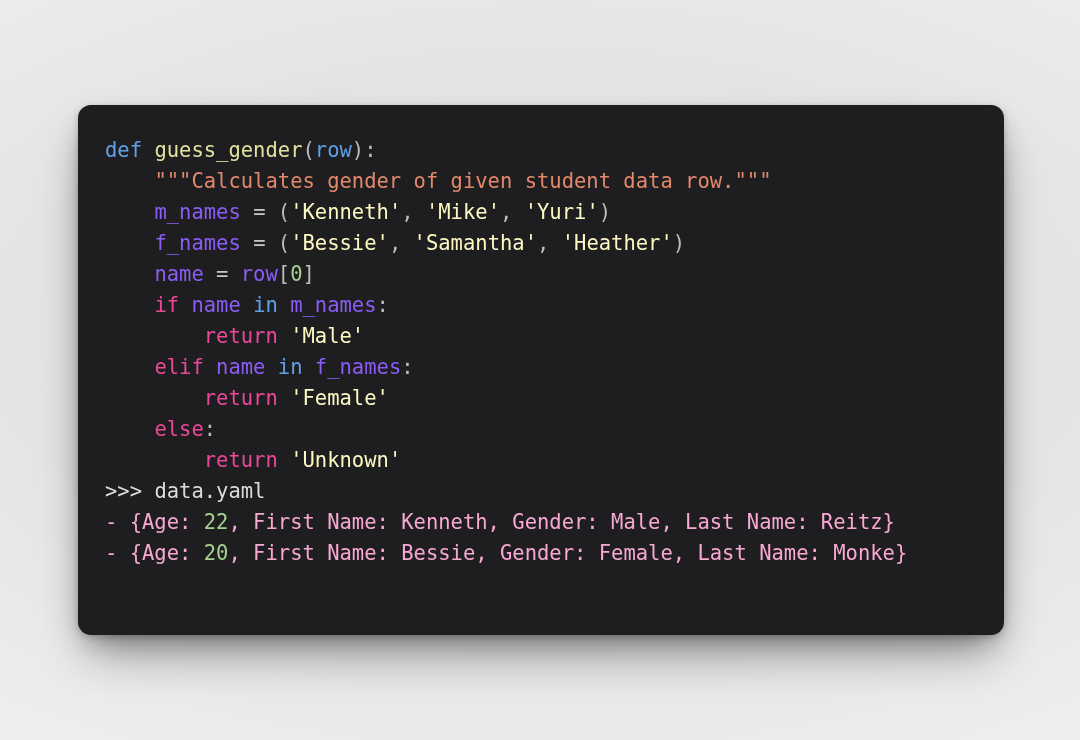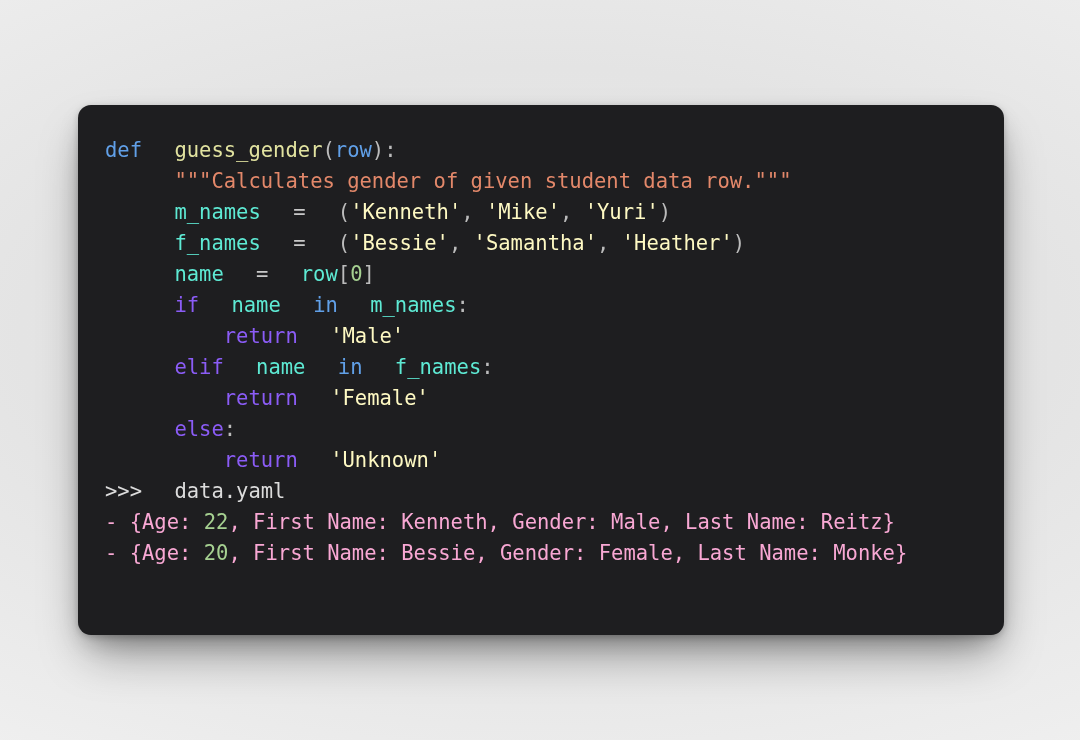--- a/index.html
+++ b/index.html
@@ -40,31 +40,31 @@
     right: 10px;
     font-family: "DejaVu Sans Mono", monospace;
     font-size: 20.5px;
     line-height: 31px;
     white-space: pre;
     letter-spacing: 0px;
     color: #d6d6d6;
   }
   .ln { display: block; height: 31px; }
   
-  .t-kw      { color: #8b5cf6; }
+  .t-kw      { color: #ec4899; }
   .t-def     { color: #61a0e8; }
   .t-fn      { color: #e2e3a0; }
   .t-param   { color: #61a0e8; }
   .t-op      { color: #c8c8c8; }
   .t-punc    { color: #bcbcbc; }
   .t-str     { color: #fef9c3; }
   .t-doc     { color: #e3886a; }
   .t-num     { color: #a6d191; }
-  .t-name    { color: #5eead4; }
-  .t-plain   { color: #dcdcdc; margin-left: 20px; }
+  .t-name    { color: #8b5cf6; }
+  .t-plain   { color: #dcdcdc; }
   .t-prompt  { color: #dcdcdc; }
   .t-yaml    { color: #f9a8d4; }
 </style>
 </head>
 <body>
 
 <div class="stage">
   <div class="code-card">
     <div class="code-body" id="code-body"><div class="ln"><span class="t-def">def</span><span class="t-plain"> </span><span class="t-fn">guess_gender</span><span class="t-punc">(</span><span class="t-param">row</span><span class="t-punc">):</span></div><div class="ln"><span class="t-plain">    </span><span class="t-doc">"""Calculates gender of given student data row."""</span></div><div class="ln"><span class="t-plain">    </span><span class="t-name">m_names</span><span class="t-plain"> </span><span class="t-op">=</span><span class="t-plain"> </span><span class="t-punc">(</span><span class="t-str">'Kenneth'</span><span class="t-punc">, </span><span class="t-str">'Mike'</span><span class="t-punc">, </span><span class="t-str">'Yuri'</span><span class="t-punc">)</span></div><div class="ln"><span class="t-plain">    </span><span class="t-name">f_names</span><span class="t-plain"> </span><span class="t-op">=</span><span class="t-plain"> </span><span class="t-punc">(</span><span class="t-str">'Bessie'</span><span class="t-punc">, </span><span class="t-str">'Samantha'</span><span class="t-punc">, </span><span class="t-str">'Heather'</span><span class="t-punc">)</span></div><div class="ln"><span class="t-plain">    </span><span class="t-name">name</span><span class="t-plain"> </span><span class="t-op">=</span><span class="t-plain"> </span><span class="t-name">row</span><span class="t-punc">[</span><span class="t-num">0</span><span class="t-punc">]</span></div><div class="ln"><span class="t-plain">    </span><span class="t-kw">if</span><span class="t-plain"> </span><span class="t-name">name</span><span class="t-plain"> </span><span class="t-param">in</span><span class="t-plain"> </span><span class="t-name">m_names</span><span class="t-punc">:</span></div><div class="ln"><span class="t-plain">        </span><span class="t-kw">return</span><span class="t-plain"> </span><span class="t-str">'Male'</span></div><div class="ln"><span class="t-plain">    </span><span class="t-kw">elif</span><span class="t-plain"> </span><span class="t-name">name</span><span class="t-plain"> </span><span class="t-param">in</span><span class="t-plain"> </span><span class="t-name">f_names</span><span class="t-punc">:</span></div><div class="ln"><span class="t-plain">        </span><span class="t-kw">return</span><span class="t-plain"> </span><span class="t-str">'Female'</span></div><div class="ln"><span class="t-plain">    </span><span class="t-kw">else</span><span class="t-punc">:</span></div><div class="ln"><span class="t-plain">        </span><span class="t-kw">return</span><span class="t-plain"> </span><span class="t-str">'Unknown'</span></div><div class="ln"><span class="t-prompt">&gt;&gt;&gt; </span><span class="t-plain">data.yaml</span></div><div class="ln"><span class="t-yaml">- {Age: </span><span class="t-num">22</span><span class="t-yaml">, First Name: Kenneth, Gender: Male, Last Name: Reitz}</span></div><div class="ln"><span class="t-yaml">- {Age: </span><span class="t-num">20</span><span class="t-yaml">, First Name: Bessie, Gender: Female, Last Name: Monke}</span></div></div>
   </div>

